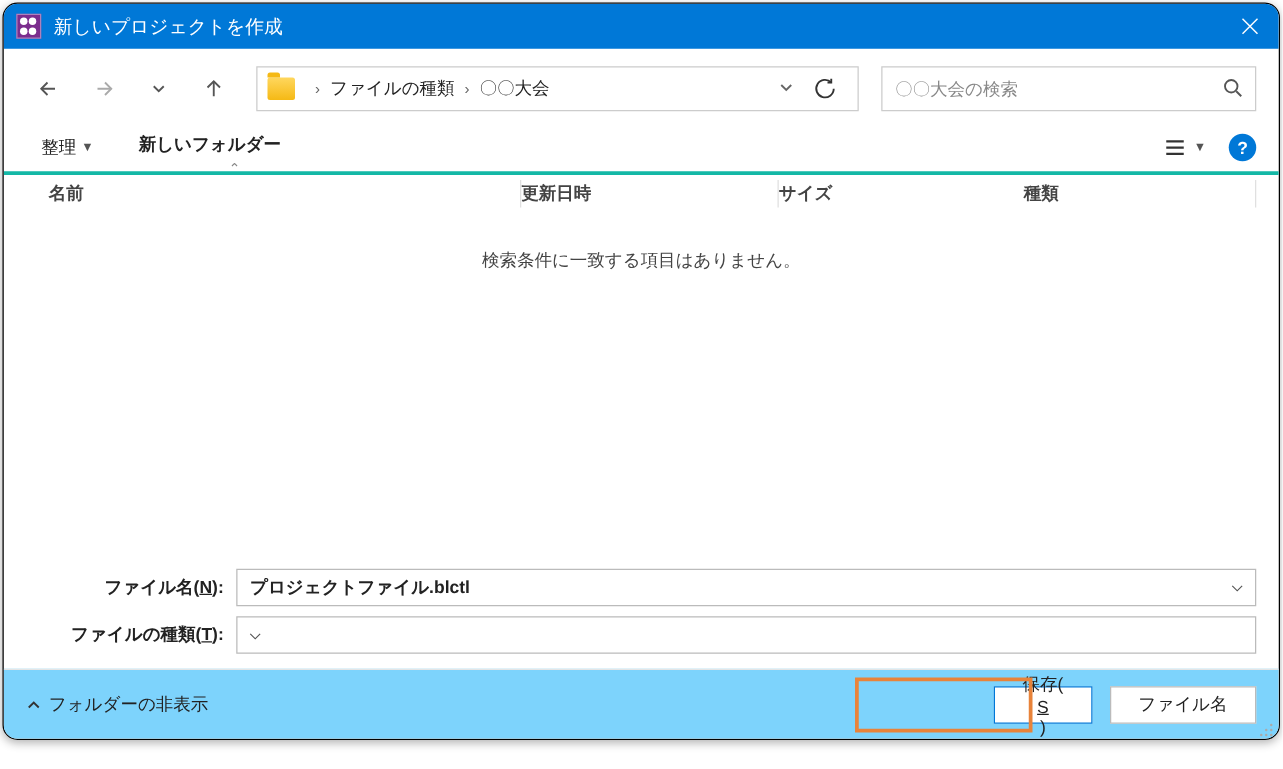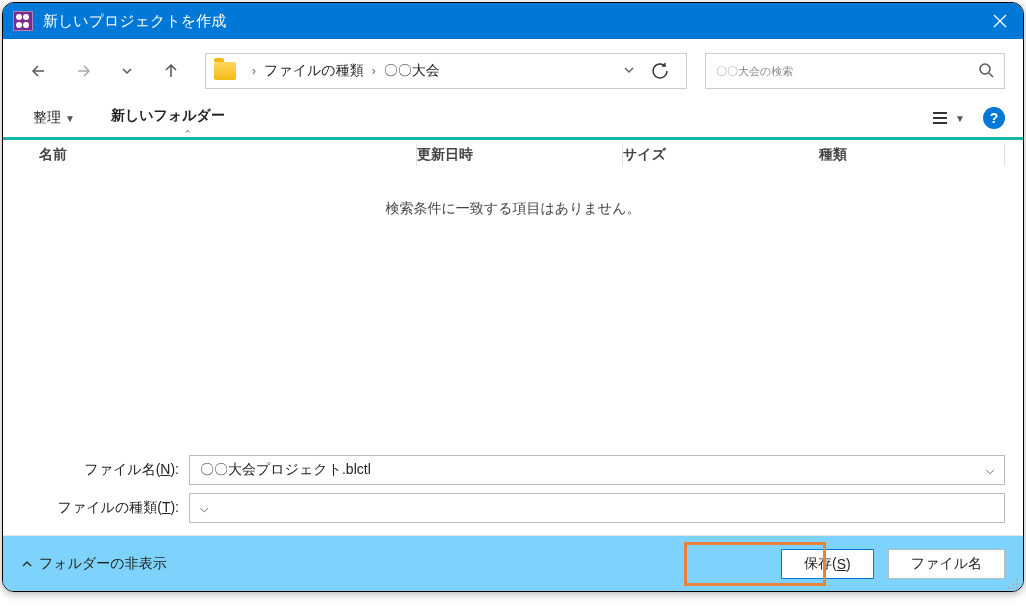--- a/index.html
+++ b/index.html
@@ -130,21 +130,21 @@
       height: 36px;
       border: 1px solid #ccc;
       display: flex;
       align-items: center;
       padding: 0 10px;
     }
     .search-box input {
       flex: 1;
       border: none;
       outline: none;
-      font-size: 11px;
+      font-size: 14px;
       color: #ef4444;
       font-family: inherit;
     }
     .search-box input::placeholder { color: #888; }
     .search-icon { color: #555; }
     .actionbar {
       display: flex;
       padding: 4px 18px 8px 30px;
       border-bottom: 3px solid #14b8a6;
     }
@@ -217,20 +217,21 @@
     .filearea {
       flex: 1;
       display: flex;
       flex-direction: column;
       align-items: center;
       padding-top: 36px;
       color: #444;
     }
     .bottom-form {
       padding: 10px 18px 4px 18px;
+      font-weight: bold;
     }
     .form-row {
       display: flex;
       align-items: center;
       margin-bottom: 8px;
     }
     .form-label {
       width: 168px;
       text-align: right;
       padding-right: 10px;
@@ -281,20 +282,21 @@
       cursor: pointer;
       display: flex;
       align-items: center;
       justify-content: center;
       color: #222;
       font-size: 14px;
     }
     .btn .ul { text-decoration: underline; }
     .btn-save {
       border: 1.5px solid #0078D7;
+      flex-direction: column;
     }
     .highlight-box {
       position: absolute;
       border: 3px solid #E8833A;
       pointer-events: none;
       top: 6px;
       height: 44px;
       width: 142px;
       left: 681px;
     }
@@ -412,21 +414,21 @@
   <div class="filearea">
     <div>検索条件に一致する項目はありません。</div>
   </div>
 
   <div class="bottom-form">
     <div class="form-row">
       <div class="form-label">
         <span>ファイル名(</span><span class="ul">N</span><span>):</span>
       </div>
       <div class="form-input">
-        <span class="form-input-text">〇〇大会プロジェクト.blctl</span>
+        <span class="form-input-text">プロジェクトファイル.blctl</span>
         <span class="form-dd">⌵</span>
       </div>
     </div>
     <div class="form-row">
       <div class="form-label">
         <span>ファイルの種類(</span><span class="ul">T</span><span>):</span>
       </div>
       <div class="form-input">
         <span class="form-dd">⌵</span>
       </div>

